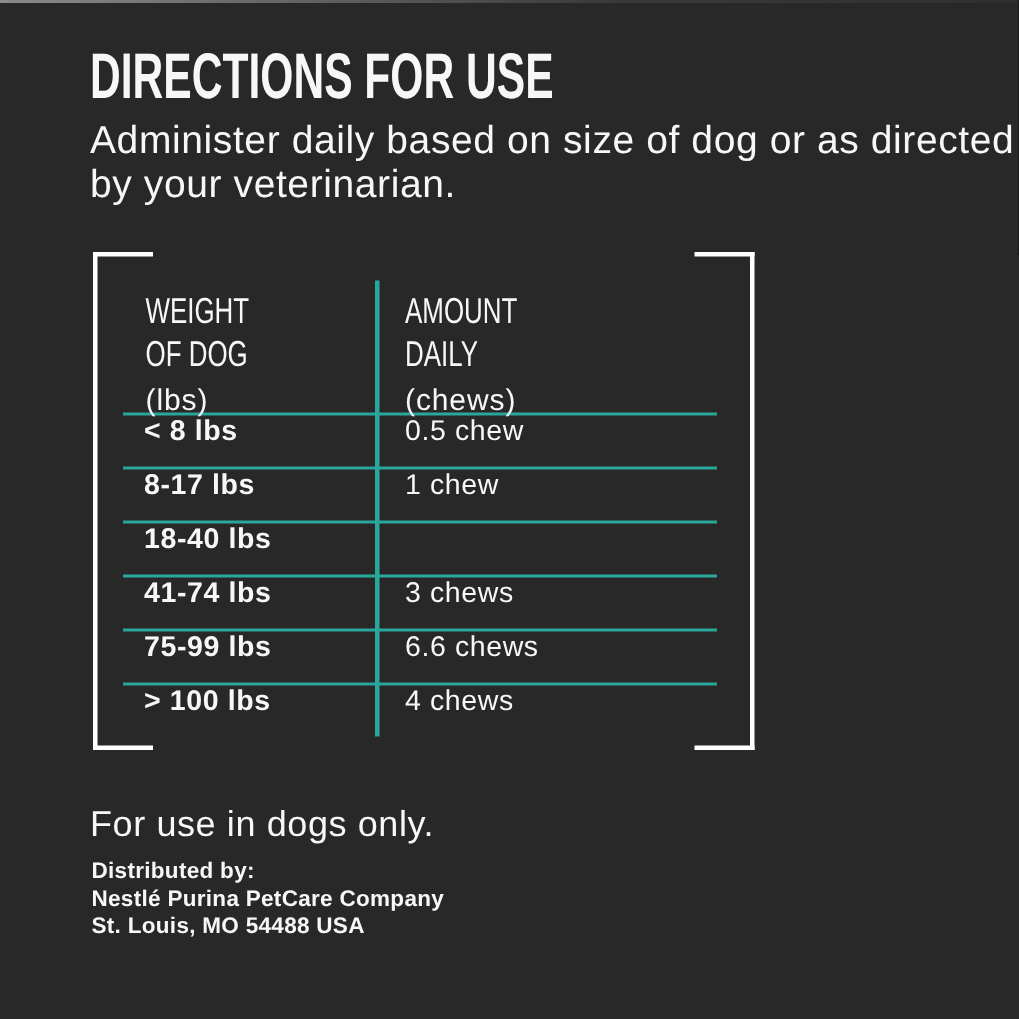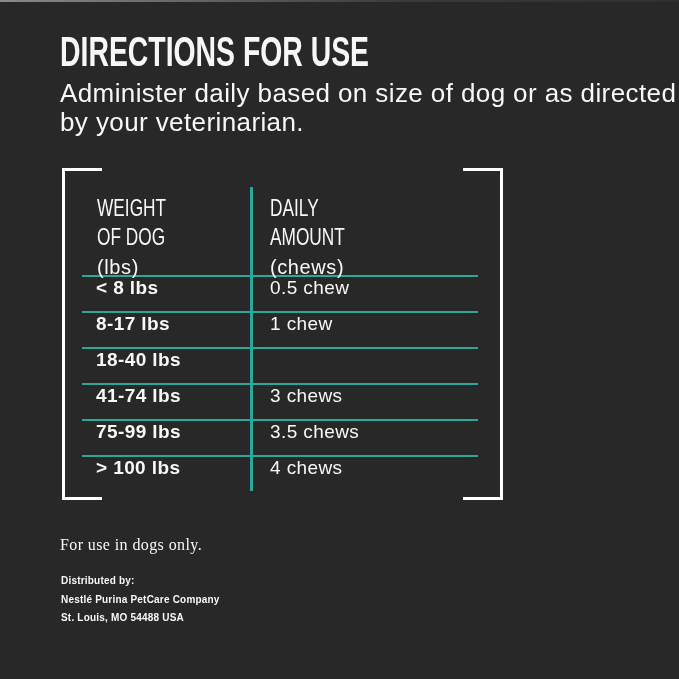--- a/index.html
+++ b/index.html
@@ -115,29 +115,28 @@
     box-sizing: border-box;
     padding-left: 14px;
     font-weight: bold;
   }
   .cell.c2 { flex: 1; padding-left: 20px; }
 
   .note {
     position: absolute;
     left: 60px; top: 536px;
     margin: 0;
-    font-size: 16px;
+    font-size: 24px;
     letter-spacing: 0.4px;
-    font-family: Liberation Serif, serif;
   }
 
   .distributor {
     position: absolute;
     left: 61px; top: 572px;
-    font-size: 10px;
+    font-size: 15px;
     font-weight: bold;
     line-height: 18.5px;
     letter-spacing: 0.2px;
   }
 </style>
 </head>
 <body>
 
 <div class="label">
   <div class="top-edge"></div>
@@ -157,22 +156,22 @@
   <div class="dose-grid">
     <div class="vline"></div>
 
     <div class="thead">
       <div class="th c1">
         <span class="th-line"><span class="condensed-h">WEIGHT</span></span>
         <span class="th-line"><span class="condensed-h">OF DOG</span></span>
         <span class="th-unit">(lbs)</span>
       </div>
       <div class="th c2">
+        <span class="th-line"><span class="condensed-h">AMOUNT</span></span>
         <span class="th-line"><span class="condensed-h">DAILY</span></span>
-        <span class="th-line"><span class="condensed-h">AMOUNT</span></span>
         <span class="th-unit">(chews)</span>
       </div>
     </div>
 
     <div class="row">
       <div class="cell c1">&lt; 8 lbs</div>
       <div class="cell c2">0.5 chew</div>
     </div>
     <div class="row">
       <div class="cell c1">8-17 lbs</div>
@@ -180,21 +179,21 @@
     </div>
     <div class="row">
       <div class="cell c1">18-40 lbs</div>
     </div>
     <div class="row">
       <div class="cell c1">41-74 lbs</div>
       <div class="cell c2">3 chews</div>
     </div>
     <div class="row">
       <div class="cell c1">75-99 lbs</div>
-      <div class="cell c2">3.5 chews</div>
+      <div class="cell c2">6.6 chews</div>
     </div>
     <div class="row">
       <div class="cell c1">&gt; 100 lbs</div>
       <div class="cell c2">4 chews</div>
     </div>
   </div>
 
   <p class="note">For use in dogs only.</p>
 
   <div class="distributor">

